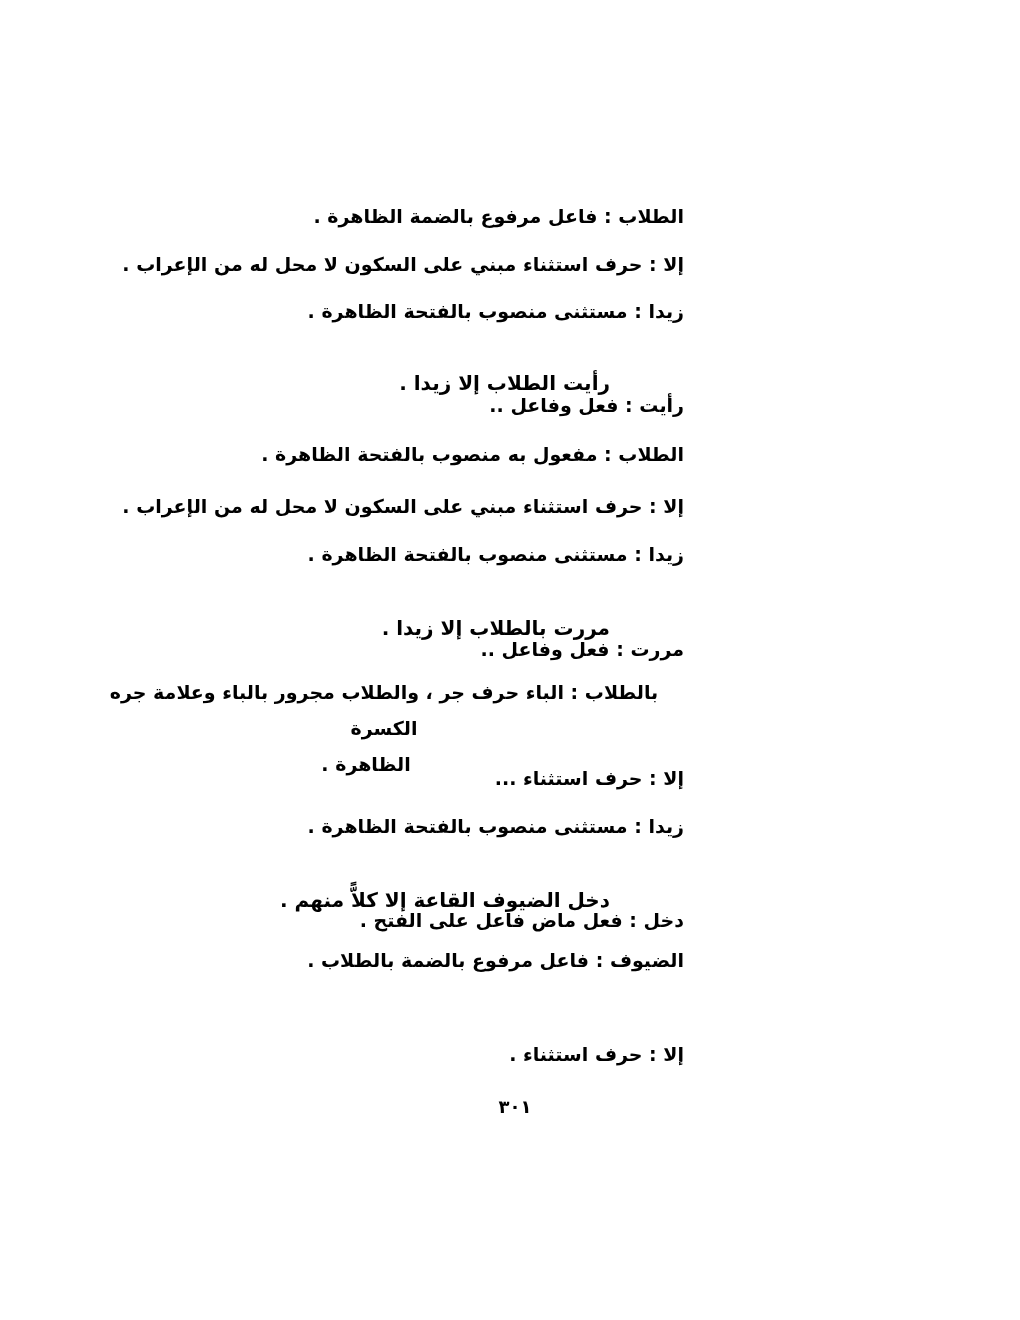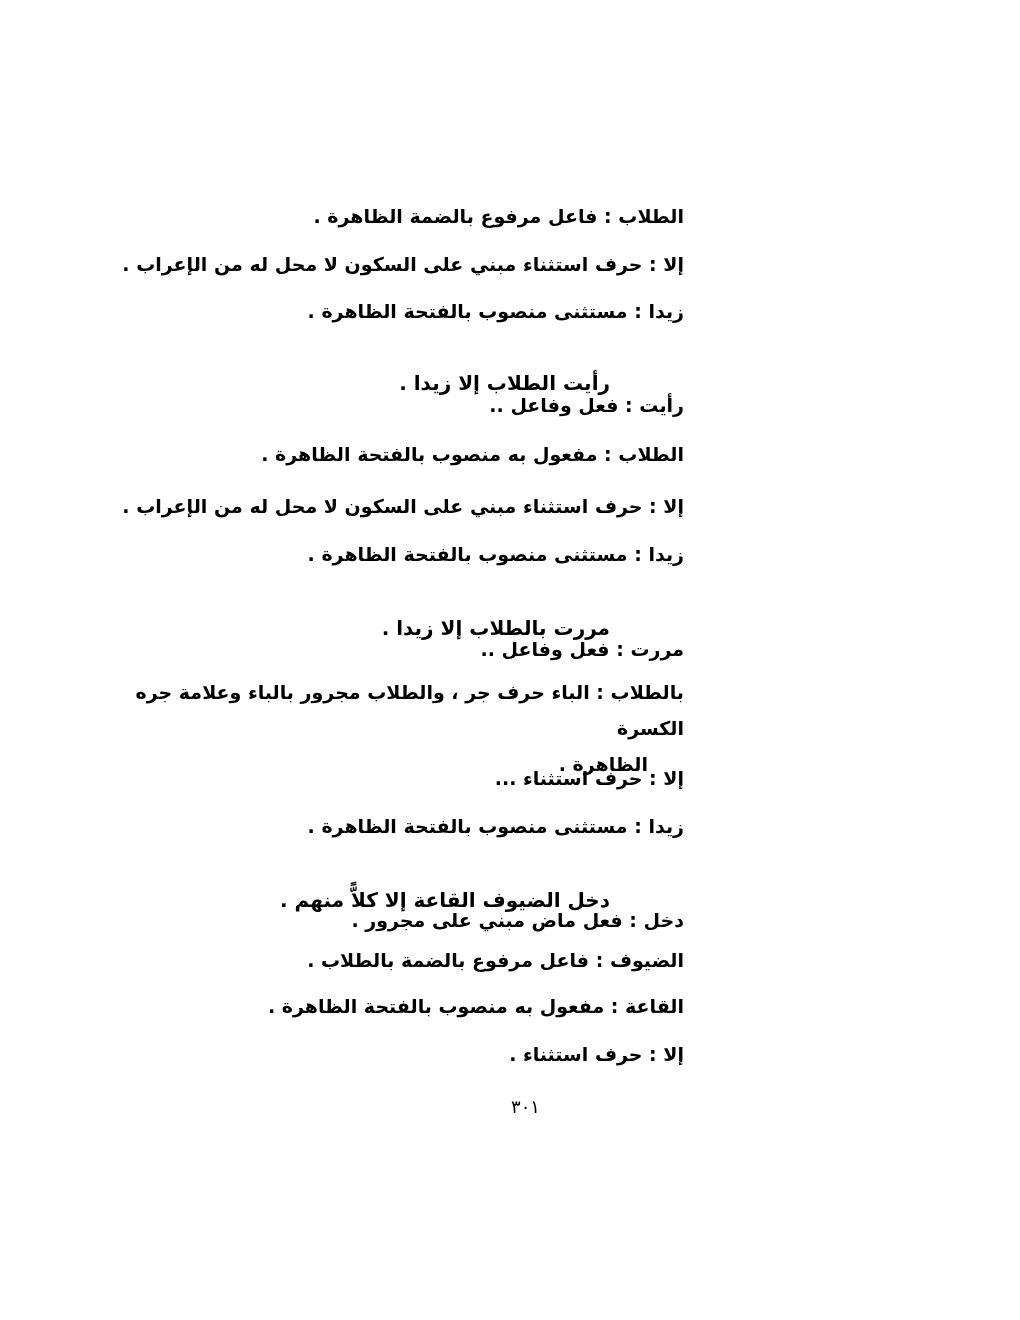--- a/index.html
+++ b/index.html
@@ -46,51 +46,50 @@
     }
     .line.wrap .cont {
       display: block;
       padding-right: 36px;
     }
     .page-number {
       position: absolute;
       top: 1082px;
       left: 490px;
       width: 50px;
-      text-align: right;
+      text-align: center;
       font-size: 18px;
-      font-weight: normal;
+      font-weight: bold;
       direction: rtl;
     }
   </style>
 </head>
 <body>
 
 <div class="page">
 
   <div class="line" style="top:190px;">الطلاب : فاعل مرفوع بالضمة الظاهرة .</div>
   <div class="line" style="top:238px;">إلا : حرف استثناء مبني على السكون لا محل له من الإعراب .</div>
   <div class="line" style="top:285px;">زيدا : مستثنى منصوب بالفتحة الظاهرة .</div>
 
   <div class="line heading" style="top:329px;">رأيت الطلاب إلا زيدا .</div>
   <div class="line" style="top:379px;">رأيت : فعل وفاعل ..</div>
   <div class="line" style="top:428px;">الطلاب : مفعول به منصوب بالفتحة الظاهرة .</div>
   <div class="line" style="top:480px;">إلا : حرف استثناء مبني على السكون لا محل له من الإعراب .</div>
   <div class="line" style="top:528px;">زيدا : مستثنى منصوب بالفتحة الظاهرة .</div>
 
   <div class="line heading" style="top:574px;">مررت بالطلاب إلا زيدا .</div>
   <div class="line" style="top:623px;">مررت : فعل وفاعل ..</div>
-  <div class="line wrap" style="top:660px;">
+  <div class="line wrap" style="top:660px;text-align:center;">
     <span>بالطلاب : الباء حرف جر ، والطلاب مجرور بالباء وعلامة جره الكسرة</span>
     <span class="cont">الظاهرة .</span>
   </div>
   <div class="line" style="top:752px;margin-left:44px;">إلا : حرف استثناء ...</div>
   <div class="line" style="top:800px;">زيدا : مستثنى منصوب بالفتحة الظاهرة .</div>
 
   <div class="line heading" style="top:846px;">دخل الضيوف القاعة إلا كلاًّ منهم .</div>
-  <div class="line" style="top:894px;">دخل : فعل ماض مبني على مجرور .</div>
+  <div class="line" style="top:894px;">دخل : فعل ماض فاعل على الفتح .</div>
   <div class="line" style="top:934px;">الضيوف : فاعل مرفوع بالضمة بالطلاب .</div>
-  <div class="line" style="top:980px;">القاعة : مفعول به منصوب بالفتحة الظاهرة .</div>
   <div class="line" style="top:1028px;">إلا : حرف استثناء .</div>
 
   <div class="page-number">٣٠١</div>
 
 </div>
 
 </body></html>

